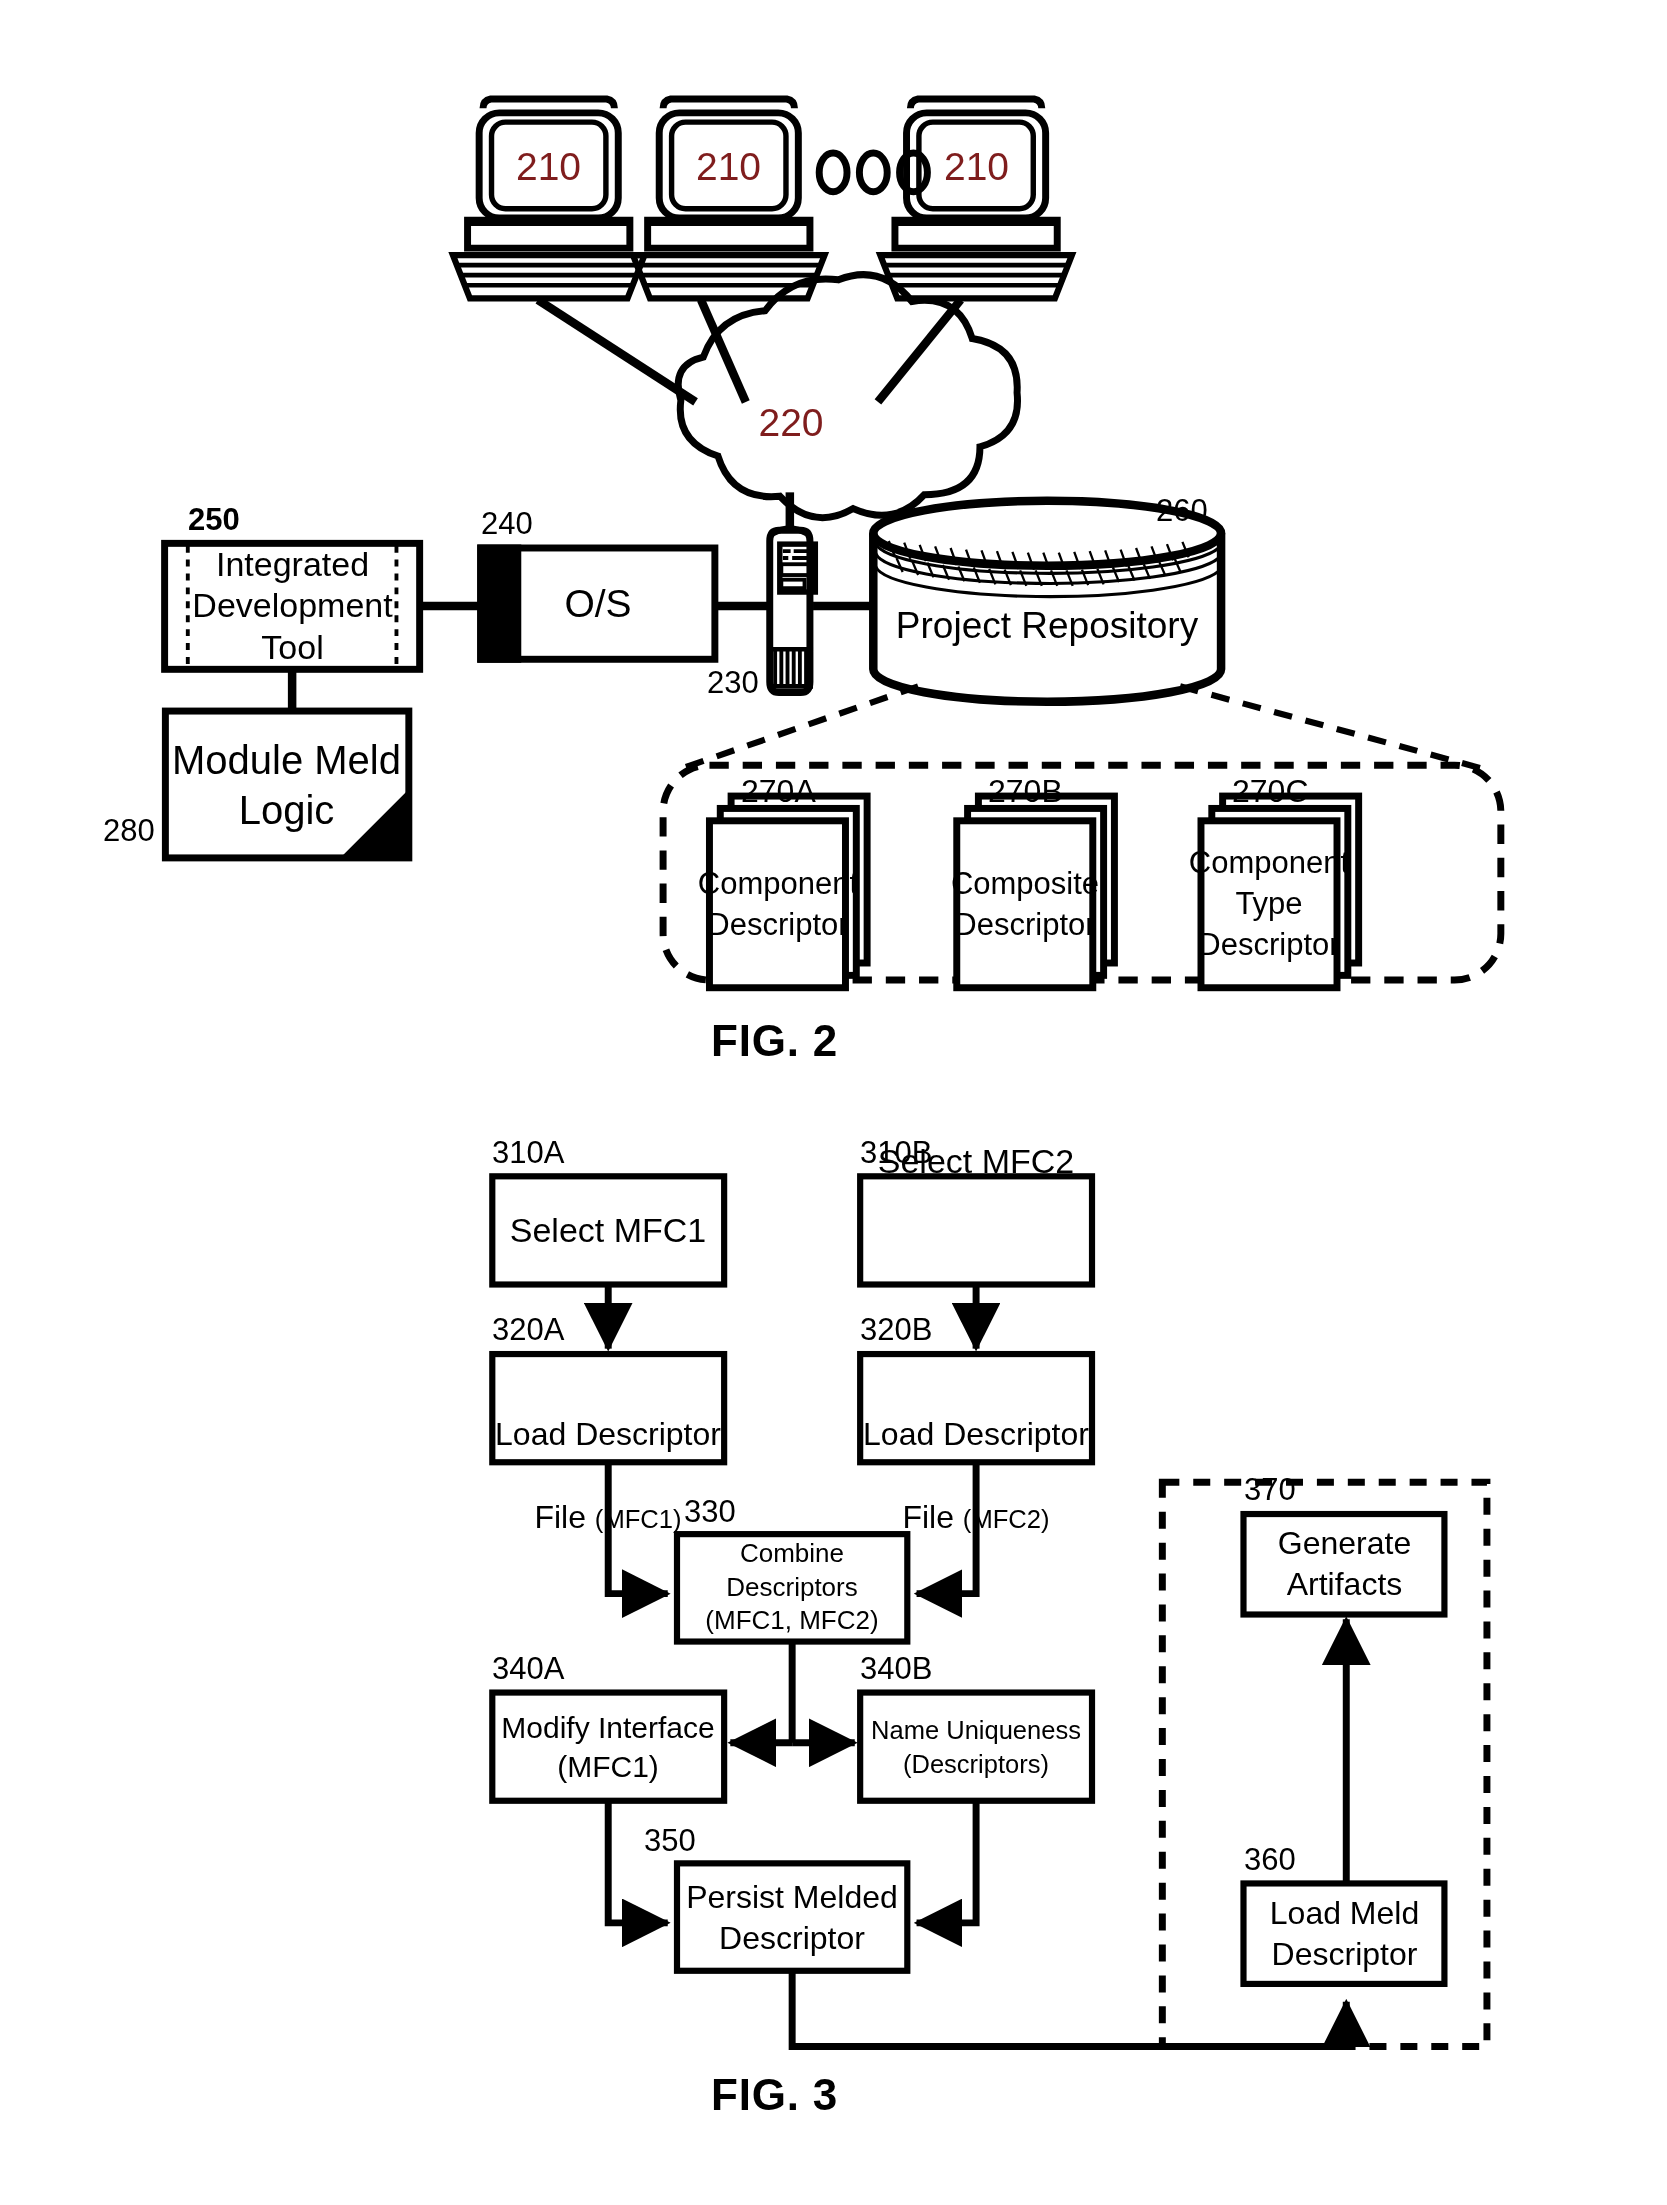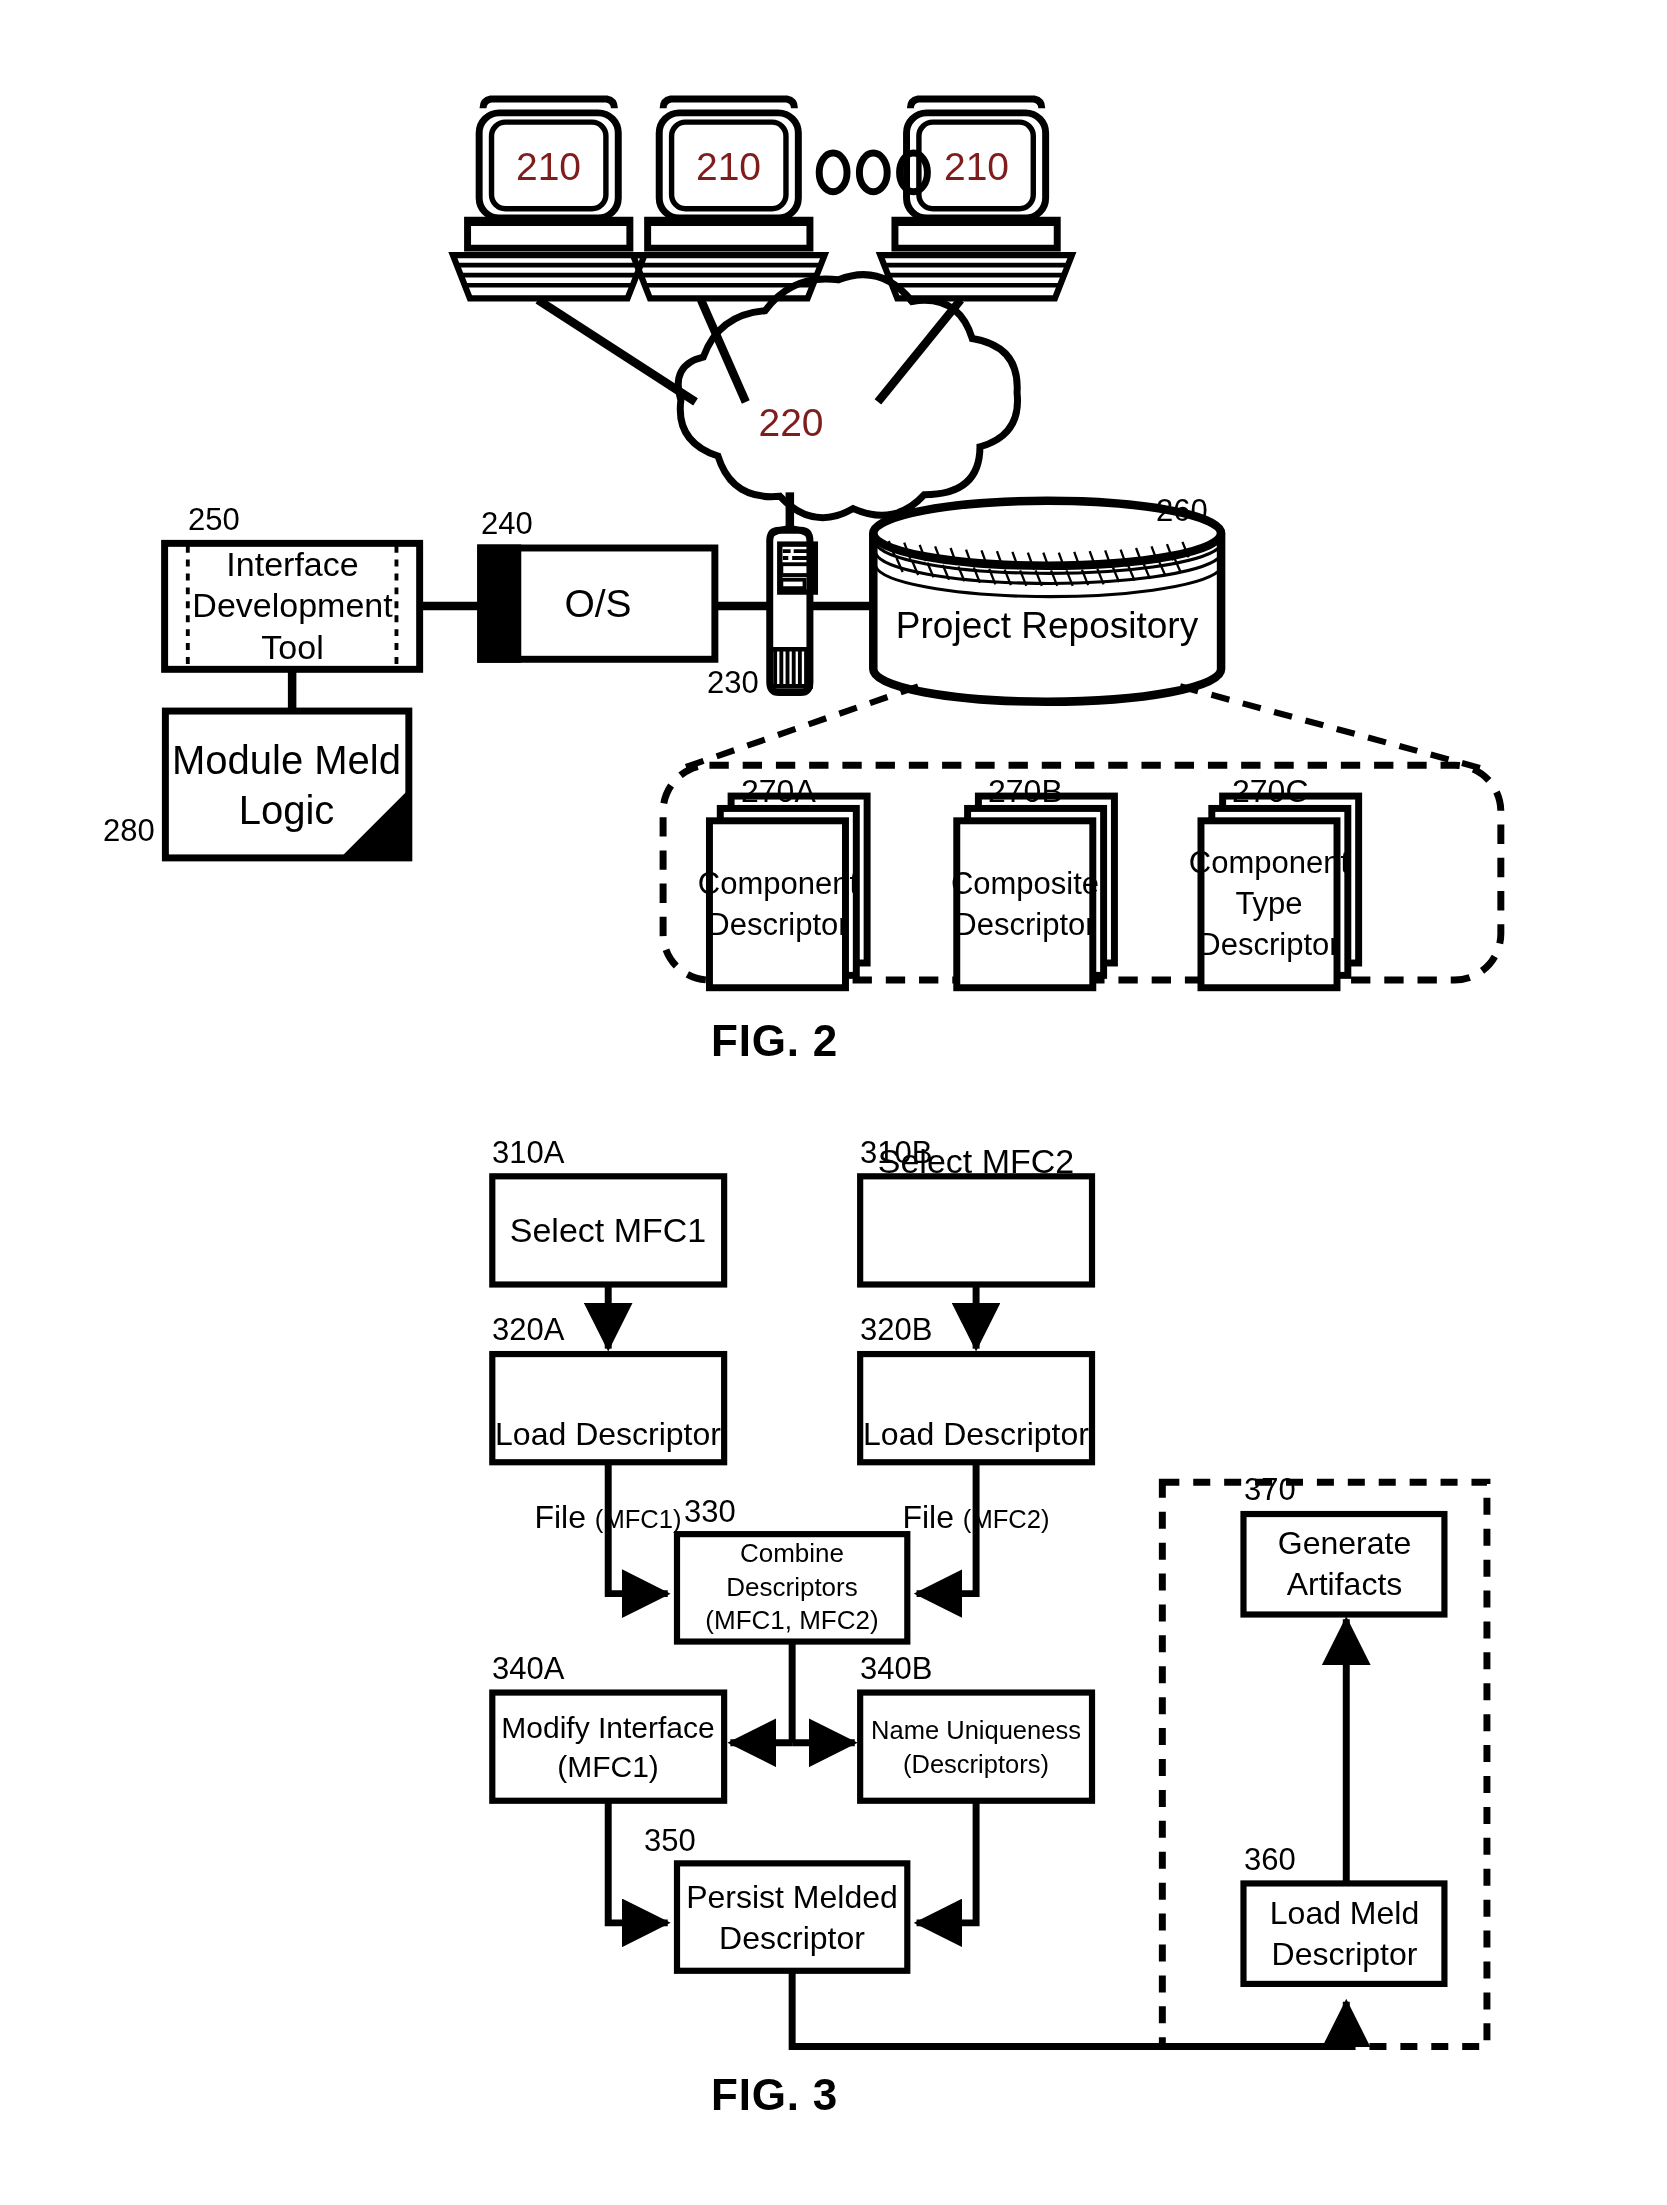--- a/index.html
+++ b/index.html
@@ -269,22 +269,22 @@
   <div class="lbl" style="left:659px; top:144px; width:139px; font-size:39px;">210</div>
   <div class="lbl" style="left:907px; top:144px; width:139px; font-size:39px;">210</div>
 
   <div class="lbl" style="left:754px; top:400px; width:74px; font-size:39px;">220</div>
 
   <div class="ref" style="left:707px; top:665px;">230</div>
 
   <div class="ref" style="left:481px; top:506px;">240</div>
   <div class="boxtext" style="left:481px; top:548px; width:234px; height:111px; font-size:39px;">O/S</div>
 
-  <div class="ref" style="left:188px; top:502px;">250</div>
-  <div class="boxtext" style="left:165px; top:543px; width:255px; height:126px; font-size:34px; line-height:1.22;">Interface
+  <div class="ref" style="left:188px; top:502px;font-weight:bold;">250</div>
+  <div class="boxtext" style="left:165px; top:543px; width:255px; height:126px; font-size:34px; line-height:1.22;">Integrated
 Development
 Tool</div>
 
   <div class="ref" style="left:103px; top:813px;">280</div>
   <div class="boxtext" style="left:165px; top:711px; width:243px; height:147px; font-size:40px; line-height:1.25;">Module Meld
 Logic</div>
 
   <div class="ref" style="left:1156px; top:493px;">260</div>
   <div class="boxtext" style="left:873px; top:603px; width:348px; height:46px; font-size:37px;">Project Repository</div>
 

